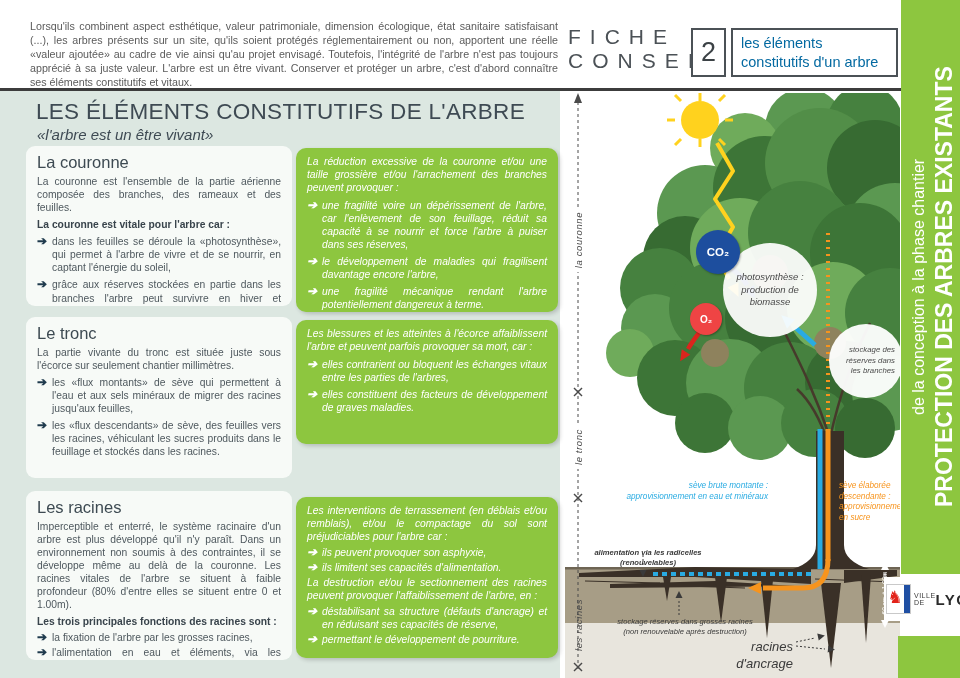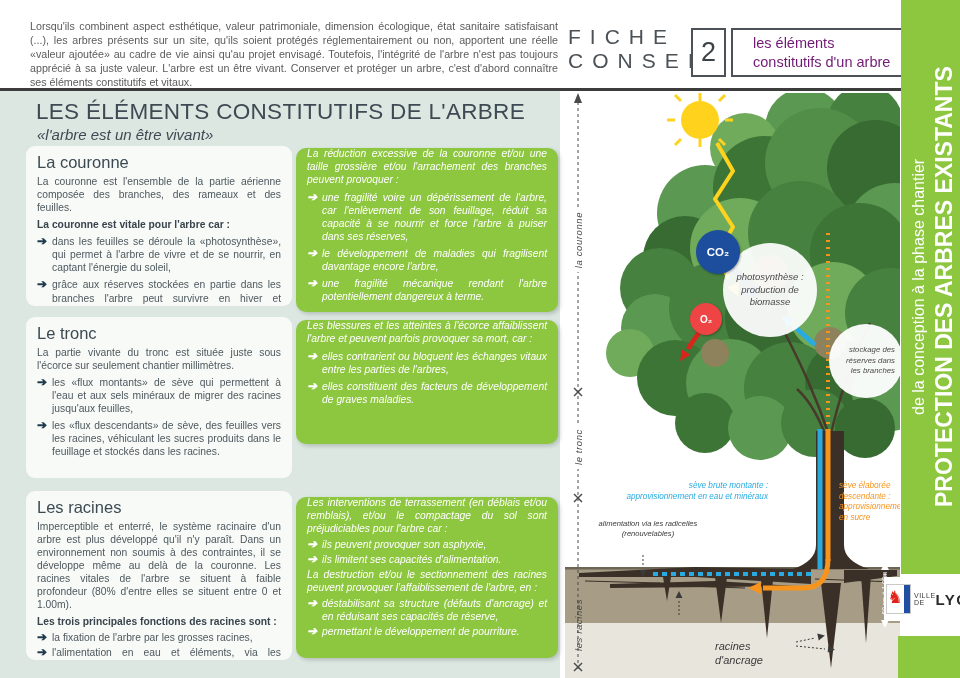--- a/index.html
+++ b/index.html
@@ -5,36 +5,36 @@
   html,body{margin:0;padding:0;background:#fff;}
   .page{position:relative;width:960px;height:678px;background:#fff;overflow:hidden;
         font-family:"Liberation Sans",sans-serif;}
   
   .intro{position:absolute;left:30px;top:20px;width:528px;font-size:10.7px;line-height:1.3;
          color:#5b5b5b;text-align:justify;}
   .fiche{position:absolute;left:568px;top:25px;font-size:21px;letter-spacing:9px;color:#4b5156;line-height:1.15;}
   .num-box{position:absolute;left:691px;top:28px;width:31px;height:45px;border:2px solid #4b5156;
            display:flex;align-items:center;justify-content:center;font-size:27px;color:#3c4246;background:#fff;}
   .topic-box{position:absolute;left:731px;top:28px;width:147px;height:37px;border:2px solid #4b5156;
-             padding:4px 20px;font-size:14.5px;color:#701a75;line-height:1.3;background:#fff;}
+             padding:4px 8px;font-size:14.5px;color:#0369a1;line-height:1.3;background:#fff;}
   .top-rule{position:absolute;left:0;top:88px;width:901px;height:3px;background:#3c3c3c;}
   
   .left-panel{position:absolute;left:0;top:91px;width:560px;height:587px;background:#dce7e1;}
   .main-title{position:absolute;left:36px;top:99px;font-size:22.5px;color:#3e4a53;letter-spacing:0.3px;}
   .main-subtitle{position:absolute;left:37px;top:126px;font-size:15px;font-style:italic;color:#3e4a53;}
   .sec{position:absolute;left:26px;width:266px;box-sizing:border-box;background:#f7faf7;
        border-radius:9px;padding:7px 11px;overflow:hidden;}
   .sec h2{margin:0 0 3px 0;font-size:16.5px;font-weight:normal;color:#3d4a52;}
   .sec .body{font-size:10.3px;color:#4e585e;line-height:1.27;text-align:justify;}
   .sec .lead{font-size:10.3px;font-weight:bold;color:#39444c;line-height:1.27;margin-top:4px;}
   .bullet{display:flex;gap:5px;margin-top:4px;}
   .bullet .arr{color:#1f3a4d;font-size:12px;font-weight:bold;line-height:1.1;flex:0 0 auto;}
   .bullet .txt{font-size:10.3px;color:#4e585e;line-height:1.27;text-align:justify;flex:1;}
   .warn{position:absolute;left:296px;width:262px;box-sizing:border-box;background:#8dc63f;
-        border-radius:10px;padding:0 11px;color:#fff;font-style:italic;overflow:hidden;
+        border-radius:10px;padding:8px 11px;color:#fff;font-style:italic;overflow:hidden;
         box-shadow:2px 2px 4px rgba(0,0,0,0.18);}
   .warn .lead{font-size:10.3px;line-height:1.26;text-align:justify;}
   .warn .lead2{font-size:10.3px;line-height:1.26;text-align:justify;margin-top:3px;}
   .warn .bullet .arr{color:#fff;}
   .warn .bullet .txt{color:#fff;text-align:justify;}
   
   .sidebar-top{position:absolute;left:901px;top:0;width:59px;height:574px;background:#8dc63f;}
   .sidebar-text{position:absolute;right:1px;top:0;height:574px;writing-mode:vertical-lr;transform:rotate(180deg);}
   .sb-title{font-size:23px;font-weight:bold;color:#fff;text-align:center;line-height:29px;height:574px;}
   .sb-sub{font-size:16px;color:#fff;text-align:center;line-height:23px;height:574px;}
@@ -58,23 +58,23 @@
                 font-style:italic;font-size:9.5px;color:#4a4a4a;padding:10px;line-height:1.35;}
   .circle-stock{left:264px;top:231px;width:74px;height:74px;background:rgba(255,255,255,0.95);
                 font-style:italic;font-size:7.8px;color:#4a4a4a;padding:8px;line-height:1.4;text-align:right;}
   .badge-co2{left:131px;top:137px;width:44px;height:44px;background:#1d4e9e;color:#fff;
              font-weight:bold;font-size:11.5px;box-shadow:1px 1px 2px rgba(0,0,0,0.3);}
   .badge-o2{left:125px;top:210px;width:32px;height:32px;background:#ef4444;color:#fff;
             font-weight:bold;font-size:10px;box-shadow:1px 1px 2px rgba(0,0,0,0.3);}
   .lbl{position:absolute;font-style:italic;line-height:1.3;}
   .lbl-seve-brute{left:58px;top:388px;width:145px;text-align:right;color:#29abe2;font-size:8.2px;}
   .lbl-seve-elab{left:274px;top:388px;width:60px;text-align:left;color:#f7941d;font-size:8.2px;}
-  .lbl-radicelles{left:20px;top:426px;width:126px;text-align:center;color:#3a3a3a;font-size:7.6px;}
+  .lbl-radicelles{left:20px;top:455px;width:126px;text-align:center;color:#3a3a3a;font-size:7.6px;font-weight:bold;}
   .lbl-stock-racines{left:52px;top:524px;width:136px;text-align:center;color:#3a3a3a;font-size:7.6px;}
-  .lbl-ancrage{left:150px;top:546px;width:78px;text-align:left;color:#3a3a3a;font-size:11px;}
+  .lbl-ancrage{left:150px;top:546px;width:78px;text-align:right;color:#3a3a3a;font-size:13px;}
   .lbl-depth{left:292px;top:496px;width:56px;text-align:center;color:#fff;font-size:6.5px;
              transform:rotate(-90deg);font-style:italic;}
   .zone-lbl{position:absolute;left:13px;transform:translate(-50%,-50%) rotate(-90deg);
             font-size:9.5px;font-style:italic;color:#4a4a4a;white-space:nowrap;letter-spacing:0.6px;}
   .zone-bg{background:#fff;padding:0 4px;}
 </style>
 </head>
 <body>
 
 <div class="page">
@@ -325,20 +325,21 @@
     </svg>
 
     <div class="ov circle circle-photo">photosynthèse : production de biomasse</div>
     <div class="ov circle badge-co2">CO₂</div>
     <div class="ov circle badge-o2">O₂</div>
     <div class="ov circle circle-stock">stockage des réserves dans les branches</div>
 
     <div class="lbl lbl-seve-brute">sève brute montante : approvisionnement en eau et minéraux</div>
     <div class="lbl lbl-seve-elab">sève élaborée descendante : approvisionnement en sucre</div>
     <div class="lbl lbl-radicelles">alimentation via les radicelles (renouvelables)</div>
+    <div class="lbl lbl-stock-racines">stockage réserves dans grosses racines (non renouvelable après destruction)</div>
     <div class="lbl lbl-ancrage">racines d'ancrage</div>
     <div class="lbl lbl-depth">60 cm à 1.00m</div>
 
     <div class="zone-lbl" style="top:147px;">
       <span class="zone-bg">la couronne</span></div>
     <div class="zone-lbl" style="top:354px;">
       <span class="zone-bg">le tronc</span></div>
     <div class="zone-lbl" style="top:532px;">
       <span>les racines</span></div>
   </div>

